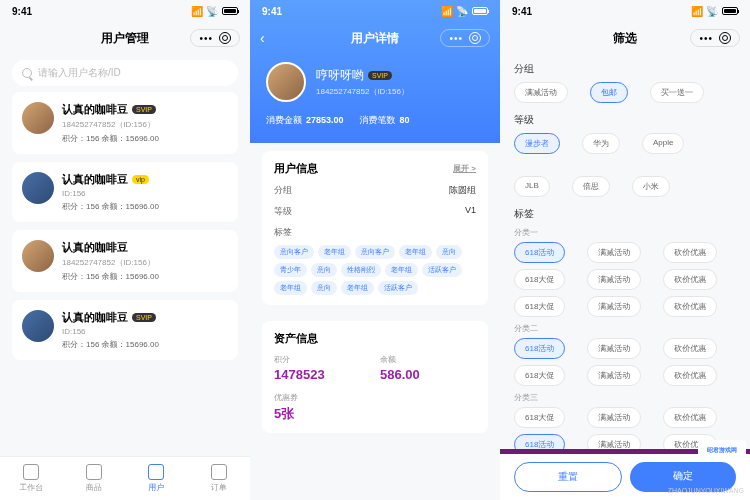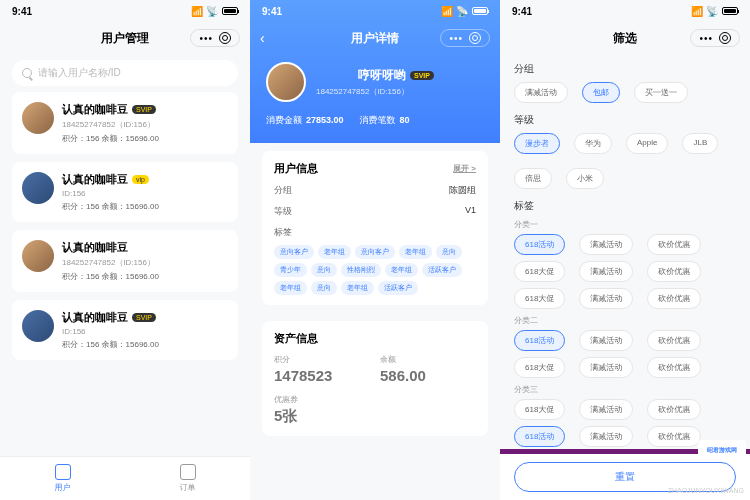--- a/index.html
+++ b/index.html
@@ -39,41 +39,41 @@
 .tab-bar{height:44px;background:#fff;display:flex;border-top:1px solid #eee;}
 .tab-item{flex:1;display:flex;flex-direction:column;align-items:center;justify-content:center;gap:2px;font-size:8px;color:#999;}
 .tab-item.active{color:#4080ff;}
 .tab-icon{width:16px;height:16px;border:1.5px solid currentColor;border-radius:3px;}
 
 
 .screen2{background:#f7f8fa;}
 .header-blue{background:linear-gradient(180deg,#5b9fff,#4080ff);color:#fff;padding-bottom:12px;}
 .profile-row{display:flex;gap:10px;padding:8px 16px;align-items:center;}
 .profile-avatar{width:40px;height:40px;border-radius:50%;border:2px solid #fff;background:linear-gradient(135deg,#d4a574,#8b6545);}
-.profile-name{font-size:12px;font-weight:700;display:flex;align-items:center;gap:4px;margin-left:42px;}
+.profile-name{font-size:12px;font-weight:400;display:flex;align-items:center;gap:4px;}
 .profile-id{font-size:8px;opacity:.8;margin-top:2px;}
 .stats-row{display:flex;gap:16px;padding:4px 16px;font-size:9px;}
 .stat-val{font-weight:600;margin-left:4px;}
 .card{background:#fff;margin:8px 12px;border-radius:8px;padding:10px 12px;}
 .card-title{font-size:11px;font-weight:600;display:flex;justify-content:space-between;align-items:center;}
 .card-sub{font-size:8px;color:#999;text-decoration:underline;}
 .info-row{display:flex;justify-content:space-between;font-size:9px;color:#666;margin-top:8px;}
 .info-val{color:#333;padding-left:17px;}
 .tags-wrap{display:flex;flex-wrap:wrap;gap:4px;margin-top:6px;}
 .tag{font-size:7px;padding:2px 6px;border-radius:8px;background:#eaf2ff;color:#4080ff;}
 .asset-grid{display:grid;grid-template-columns:1fr 1fr;gap:10px;margin-top:8px;}
 .asset-cell{font-size:8px;color:#999;}
-.asset-val{font-size:15px;font-weight:600;color:#737373;margin-top:2px;}
+.asset-val{font-size:13px;font-weight:600;color:#a21caf;margin-top:2px;}
 
 
 .filter-body{flex:1;padding:8px 14px;overflow:hidden;font-size:9px;color:#666;}
 .filter-section{margin-bottom:10px;}
 .filter-label{font-size:10px;color:#333;margin-bottom:6px;}
 .filter-sublabel{font-size:8px;color:#999;margin:6px 0 4px;}
-.chip-row{display:flex;flex-wrap:wrap;gap:14px;}
+.chip-row{display:flex;flex-wrap:wrap;gap:22px;}
 .chip{font-size:8px;padding:4px 10px;border-radius:12px;background:#fff;border:1px solid #e5e5e5;color:#666;}
 .chip.active{background:#eaf2ff;border-color:#4080ff;color:#4080ff;}
 .filter-footer{display:flex;gap:8px;padding:8px 14px;background:#fff;border-top:5px solid #701a75;}
 .btn-reset{flex:1;padding:7px;border-radius:16px;border:1px solid #4080ff;color:#4080ff;font-size:10px;text-align:center;background:#fff;}
 .btn-confirm{flex:1;padding:7px;border-radius:16px;background:#4080ff;color:#fff;font-size:10px;text-align:center;}
 .watermark{position:absolute;bottom:6px;right:6px;font-size:7px;color:#ccc;}
 .logo-badge{position:absolute;bottom:40px;right:4px;width:48px;height:20px;background:#fff;border-radius:4px;font-size:6px;display:flex;align-items:center;justify-content:center;color:#4080ff;font-weight:600;}
 </style>
 </head>
 <body>
@@ -141,20 +141,28 @@
         <div class="user-name-row">
             <span class="user-name">认真的咖啡豆</span>
             <span class="badge">SVIP</span>
           </div>
         <div class="user-meta">ID:156</div>
         <div class="user-stats">积分：156    余额：15696.00</div>
       </div>
     </div>
   </div>
   <div class="tab-bar">
+    <div class="tab-item">
+        <span class="tab-icon"></span>
+        <span>工作台</span>
+      </div>
+    <div class="tab-item">
+        <span class="tab-icon"></span>
+        <span>商品</span>
+      </div>
     <div class="tab-item active">
         <span class="tab-icon"></span>
         <span>用户</span>
       </div>
     <div class="tab-item">
         <span class="tab-icon"></span>
         <span>订单</span>
       </div>
   </div>
 </div>
@@ -327,16 +335,17 @@
         </div>
       <div class="chip-row" id="tagRow6" style="margin-top:6px;">
           <span class="chip active">618活动</span>
           <span class="chip">满减活动</span>
           <span class="chip">砍价优惠</span>
         </div>
     </div>
   </div>
   <div class="filter-footer">
     <div class="btn-reset">重置</div>
+    <div class="btn-confirm">确定</div>
   </div>
   <div class="logo-badge">昭君游戏网</div>
   <div class="watermark">ZHAOJUNYOUXIWANG</div>
 </div>
 
 </body></html>

